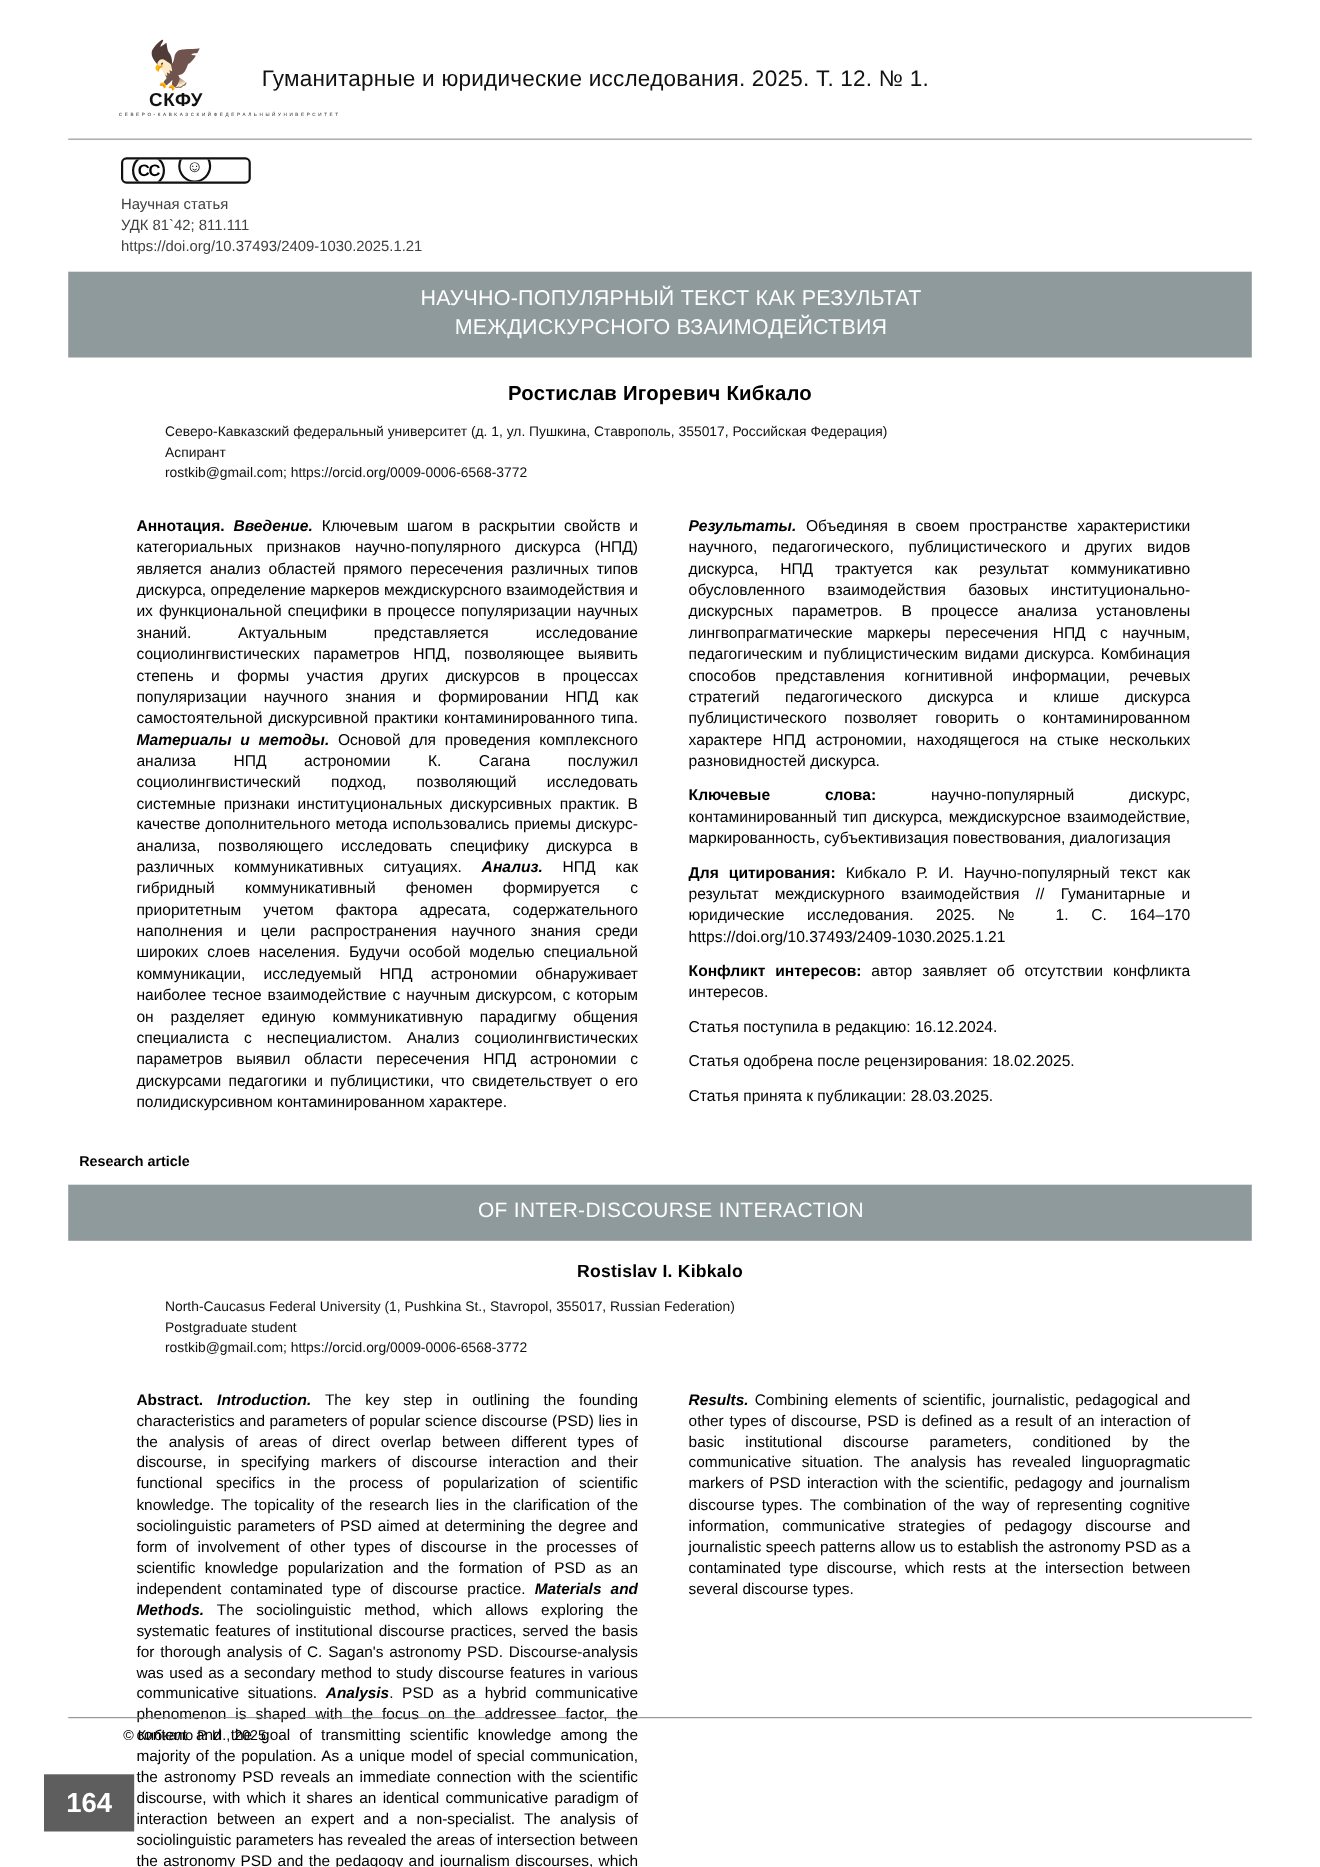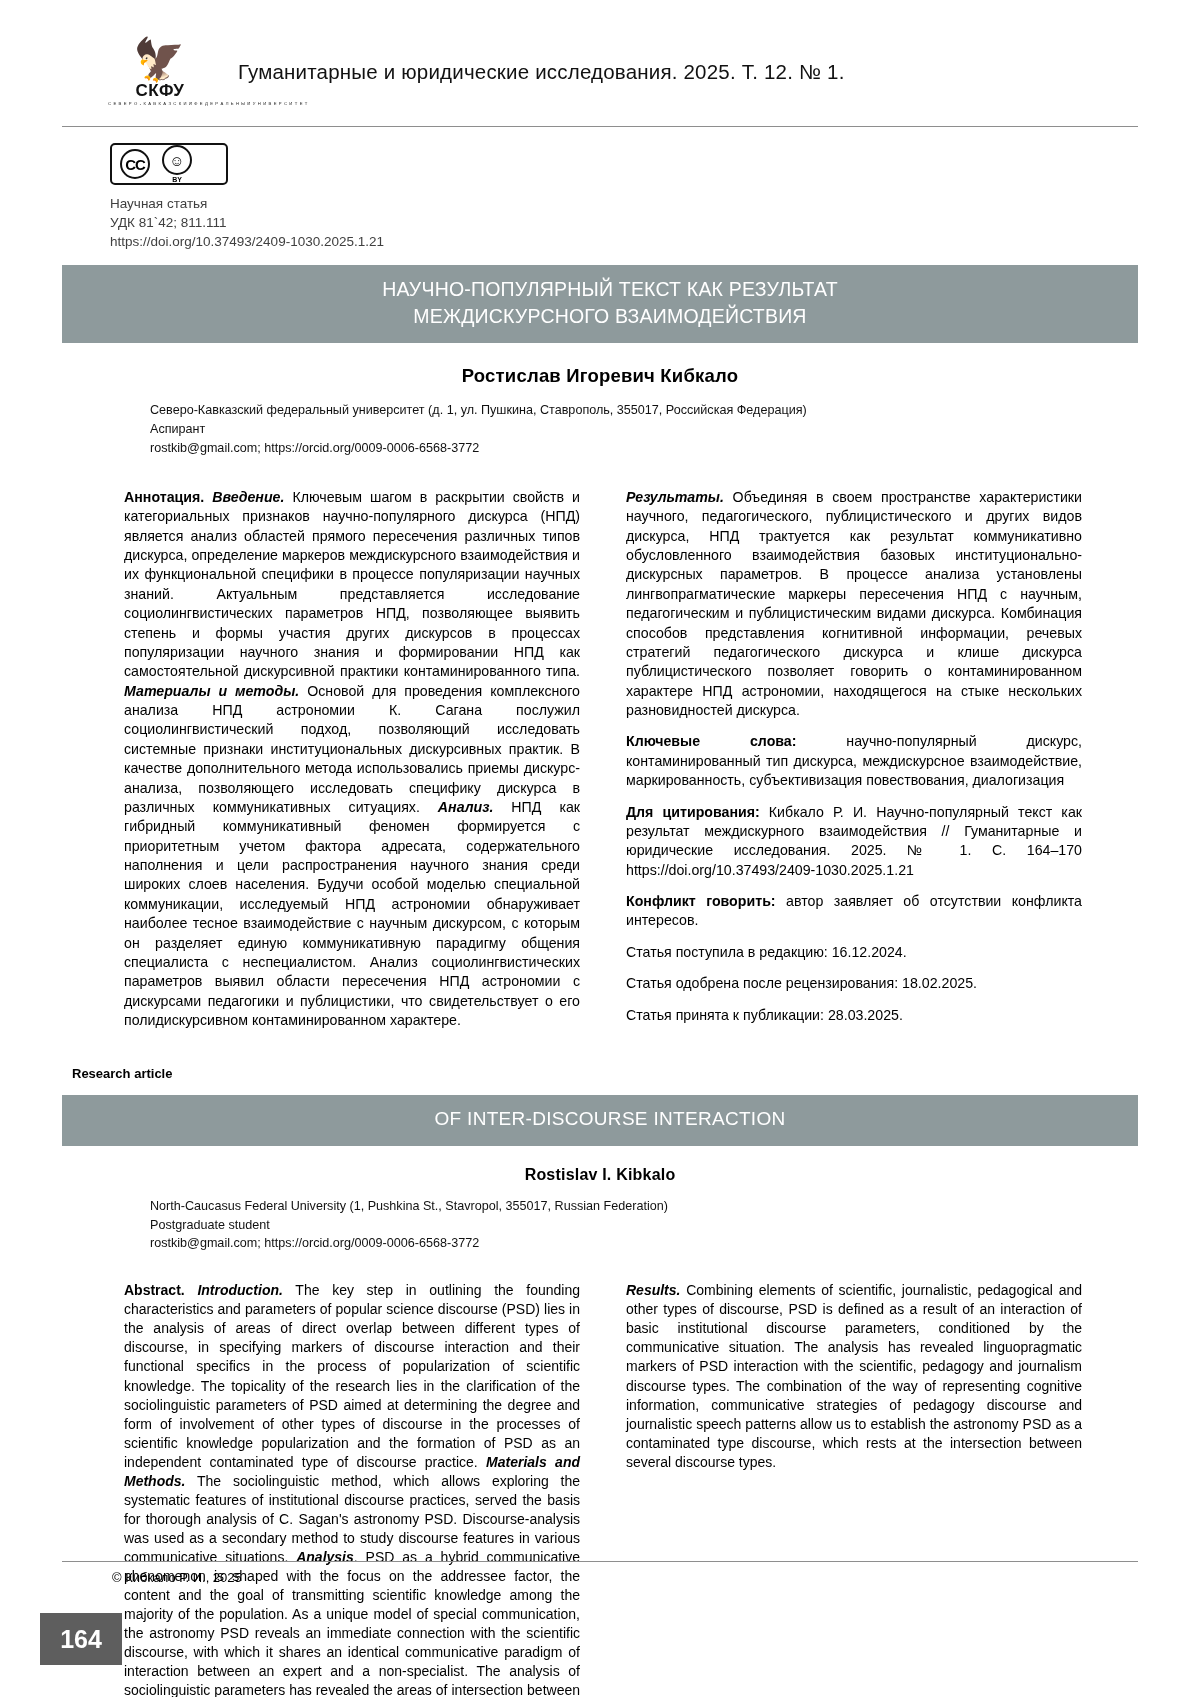--- a/index.html
+++ b/index.html
@@ -64,21 +64,21 @@
     margin: 10px 62px 0 62px;
     border-top: 1px solid #8e8e8e;
   }
 
   
   .meta-block {
     padding: 16px 62px 0 110px;
   }
   .cc-badge {
     width: 118px;
-    height: 42px;
+    height: 24px;
     border: 2px solid #111;
     border-radius: 5px;
     display: flex;
     align-items: center;
     background: #fff;
     overflow: hidden;
   }
   .cc-badge .cc-circle {
     width: 30px; height: 30px;
     border: 2.4px solid #111;
@@ -241,21 +241,21 @@
   </div>
 
   <div class="cols">
     <div class="col">
       <p><span class="indent"></span><b>Аннотация.</b> <span class="bi">Введение.</span><span> Ключевым шагом в раскрытии свойств и категориальных признаков научно-популярного дискурса (НПД) является анализ областей прямого пересечения различных типов дискурса, определение маркеров междискурсного взаимодействия и их функциональной специфики в процессе популяризации научных знаний. Актуальным представляется исследование социолингвистических параметров НПД, позволяющее выявить степень и формы участия других дискурсов в процессах популяризации научного знания и формировании НПД как самостоятельной дискурсивной практики контаминированного типа. </span><span class="bi">Материалы и методы.</span><span> Основой для проведения комплексного анализа НПД астрономии К. Сагана послужил социолингвистический подход, позволяющий исследовать системные признаки институциональных дискурсивных практик. В качестве дополнительного метода использовались приемы дискурс-анализа, позволяющего исследовать специфику дискурса в различных коммуникативных ситуациях. </span><span class="bi">Анализ.</span><span> НПД как гибридный коммуникативный феномен формируется с приоритетным учетом фактора адресата, содержательного наполнения и цели распространения научного знания среди широких слоев населения. Будучи особой моделью специальной коммуникации, исследуемый НПД астрономии обнаруживает наиболее тесное взаимодействие с научным дискурсом, с которым он разделяет единую коммуникативную парадигму общения специалиста с неспециалистом. Анализ социолингвистических параметров выявил области пересечения НПД астрономии с дискурсами педагогики и публицистики, что свидетельствует о его полидискурсивном контаминированном характере. </span></p>
     </div>
     <div class="col">
       <p><span class="bi">Результаты.</span><span> Объединяя в своем пространстве характеристики научного, педагогического, публицистического и других видов дискурса, НПД трактуется как результат коммуникативно обусловленного взаимодействия базовых институционально-дискурсных параметров. В процессе анализа установлены лингвопрагматические маркеры пересечения НПД с научным, педагогическим и публицистическим видами дискурса. Комбинация способов представления когнитивной информации, речевых стратегий педагогического дискурса и клише дискурса публицистического позволяет говорить о контаминированном характере НПД астрономии, находящегося на стыке нескольких разновидностей дискурса.</span></p>
       <p class="block-gap"><span class="indent"></span><b>Ключевые слова:</b><span> научно-популярный дискурс, контаминированный тип дискурса, междискурсное взаимодействие, маркированность, субъективизация повествования, диалогизация</span></p>
       <p class="block-gap"><span class="indent"></span><b>Для цитирования:</b><span> Кибкало Р. И. Научно-популярный текст как результат междискурного взаимодействия // Гуманитарные и юридические исследования. 2025. № 1. С. 164–170 https://doi.org/10.37493/2409-1030.2025.1.21</span></p>
-      <p class="block-gap"><span class="indent"></span><b>Конфликт говорить:</b><span> автор заявляет об отсутствии конфликта интересов.</span></p>
+      <p class="block-gap"><span class="indent"></span><b>Конфликт интересов:</b><span> автор заявляет об отсутствии конфликта интересов.</span></p>
       <p class="block-gap">Статья поступила в редакцию: 16.12.2024.</p>
       <p>Статья одобрена после рецензирования: 18.02.2025.</p>
       <p>Статья принята к публикации: 28.03.2025.</p>
     </div>
   </div>
 
   <div class="research-article">Research article</div>
 
   <div class="banner en">
     <div>OF INTER-DISCOURSE INTERACTION</div>

